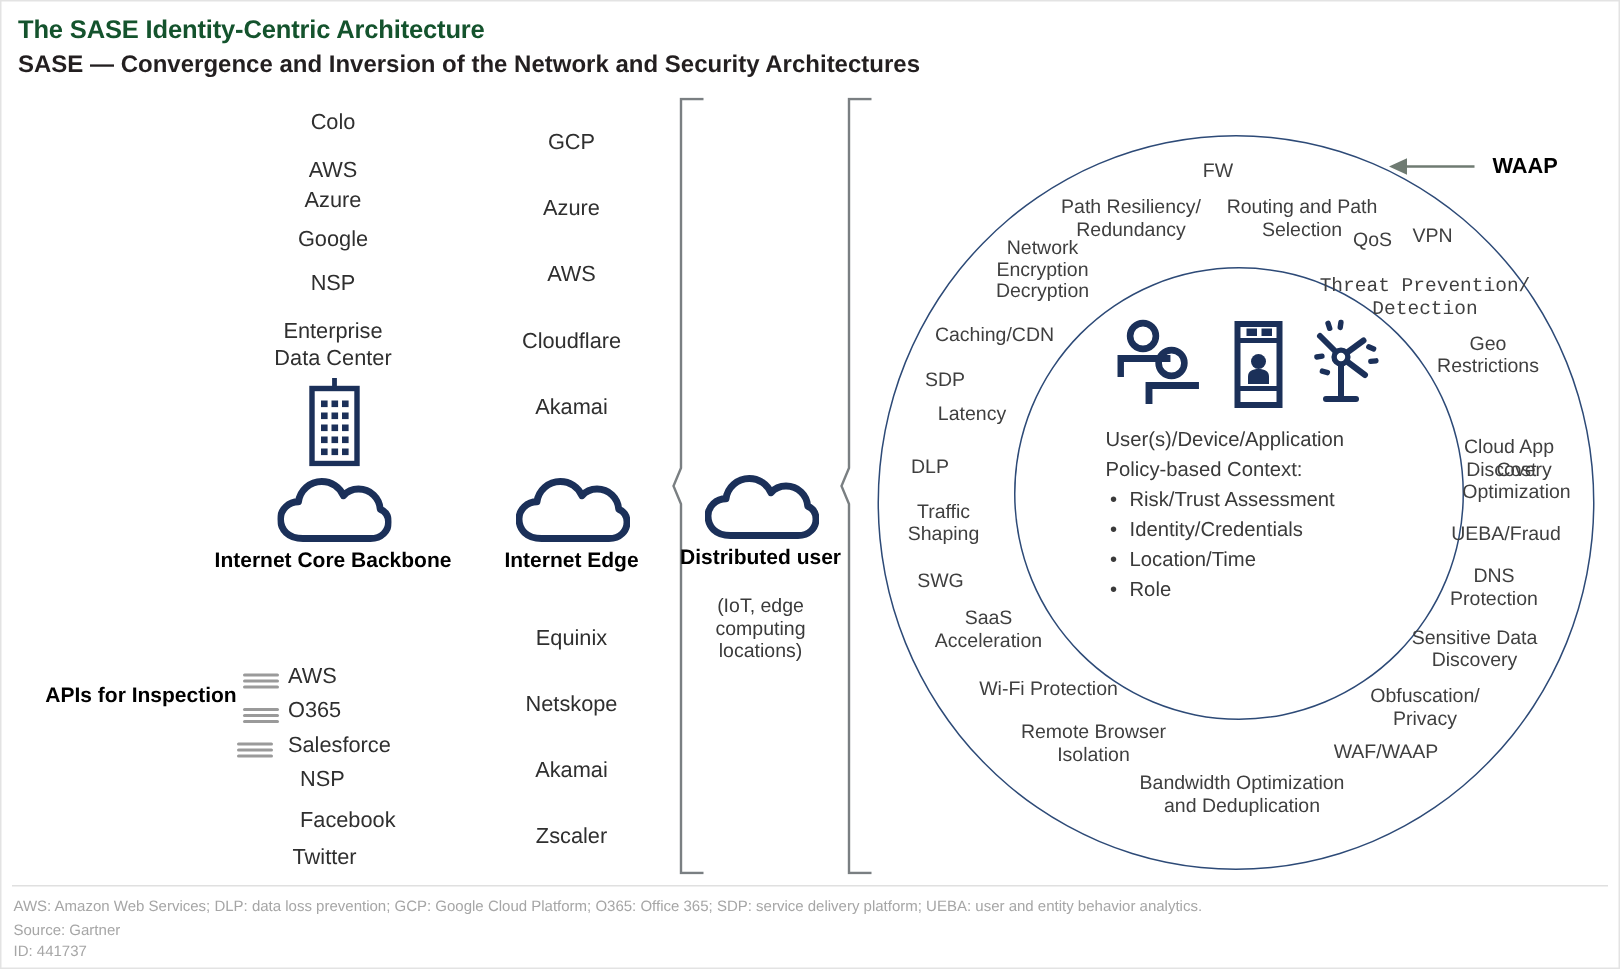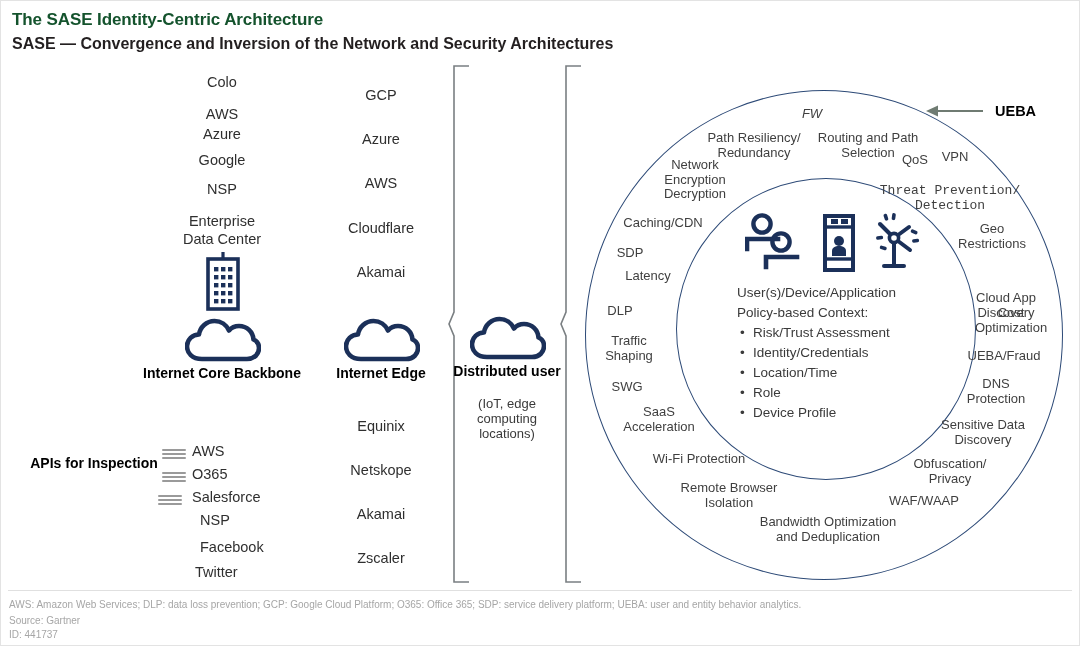--- a/index.html
+++ b/index.html
@@ -209,21 +209,21 @@
 <div class="bracket" style="left:560px;top:65px">
   <svg width="22" height="518" viewBox="0 0 22 518" fill="none">
     <path d="M21 1 H6 V247 L1 259 L6 271 V517 H21" stroke="#7a7f82" stroke-width="1.6" fill="none"></path>
   </svg>
 </div>
 
 <div id="outer-circle"></div>
 <div id="inner-circle"></div>
 
 <div id="ring-labels">
-    <div class="ring-lbl" style="left: 812px; top: 107px; font-style: italic;">FW</div>
+    <div class="ring-lbl" style="left: 812px; top: 107px;">FW</div>
     <div class="ring-lbl" style="left: 754px; top: 131px;">Path Resiliency/
 Redundancy</div>
     <div class="ring-lbl" style="left: 868px; top: 131px;">Routing and Path
 Selection</div>
     <div class="ring-lbl" style="left: 915px; top: 153px;">QoS</div>
     <div class="ring-lbl" style="left: 955px; top: 150px;">VPN</div>
     <div class="ring-lbl" style="left: 695px; top: 158px;">Network
 Encryption
 Decryption</div>
     <div class="ring-lbl" style="left: 950px; top: 184px; font-family: Liberation Mono, monospace;">Threat Prevention/
@@ -258,21 +258,21 @@
 and Deduplication</div>
   </div>
 
 <div id="sase-callout">
   <span>
     <svg width="60" height="14" viewBox="0 0 60 14" fill="none">
       <path d="M1 7 L13 1.5 V12.5 Z" fill="#6f7b72"></path>
       <line x1="12" y1="7" x2="58" y2="7" stroke="#6f7b72" stroke-width="1.8"></line>
     </svg>
   </span>
-  <span id="sase-label">UEBA</span>
+  <span id="sase-label">WAAP</span>
 </div>
 
 <div class="icon-abs" style="left:745px;top:212px">
   <svg width="62" height="62" viewBox="0 0 62 62" fill="none">
     <circle cx="17" cy="12" r="8.6" stroke="#1b3059" stroke-width="4.4"></circle>
     <path d="M2 37 V27 H33" stroke="#1b3059" stroke-width="4.6" stroke-linecap="square"></path>
     <circle cx="36" cy="30" r="8.6" stroke="#1b3059" stroke-width="4.4"></circle>
     <path d="M21 55 V45 H52" stroke="#1b3059" stroke-width="4.6" stroke-linecap="square"></path>
   </svg>
 </div>
@@ -311,20 +311,19 @@
 </div>
 
 <div id="core-text">
   <div class="hd">User(s)/Device/Application</div>
   <div class="hd">Policy-based Context:</div>
   <ul id="core-bullets">
       <li>Risk/Trust Assessment</li>
       <li>Identity/Credentials</li>
       <li>Location/Time</li>
       <li>Role</li>
-      <li>Device Profile</li>
     </ul>
 </div>
 
 <div id="footline"></div>
 <div class="foot" style="top:598px">AWS: Amazon Web Services; DLP: data loss prevention; GCP: Google Cloud Platform; O365: Office 365; SDP: service delivery platform; UEBA: user and entity behavior analytics.</div>
 <div class="foot" style="top:614px">Source: Gartner</div>
 <div class="foot" style="top:628px">ID: 441737</div>
 
 </body></html>

